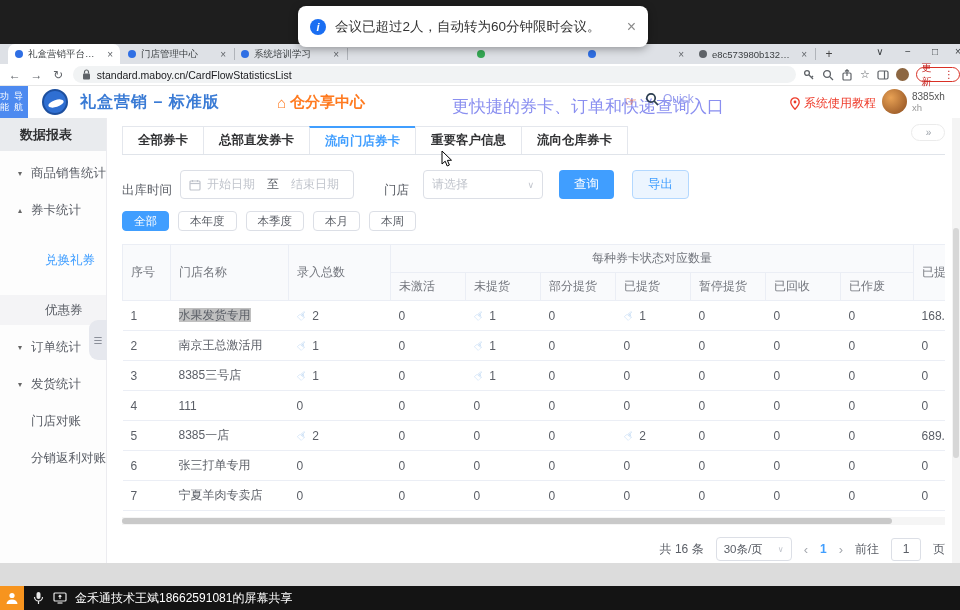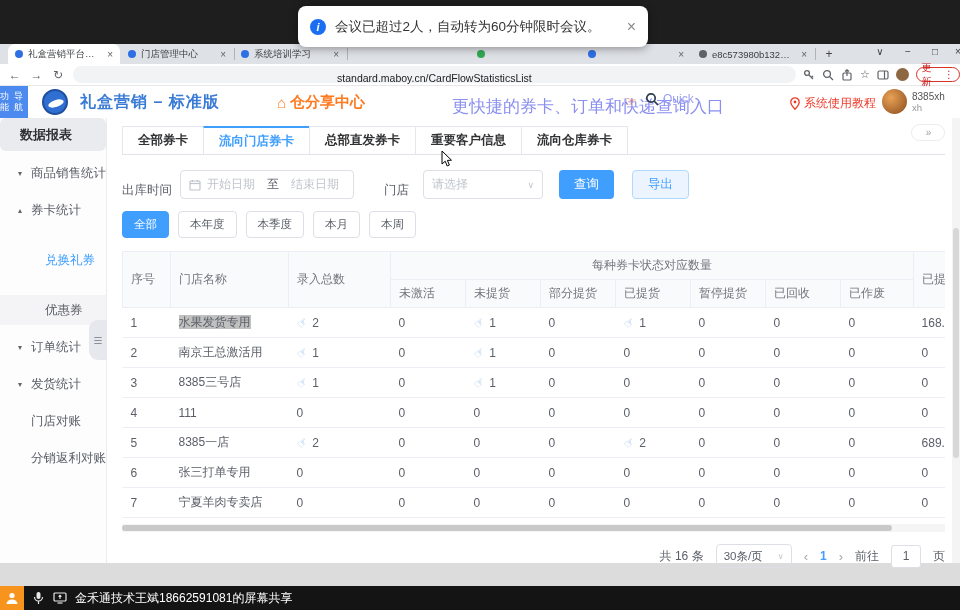--- a/index.html
+++ b/index.html
@@ -24,21 +24,21 @@
   .btab .tx { overflow:hidden; text-overflow:ellipsis; max-width:78px; }
   .btab .tclose { color:#5f6368; font-size:10px; margin-left:auto; }
   .btab-sep { position:absolute; top:4px; width:1px; height:12px; background:#b0b4ba; }
   .newtab { position:absolute; top:3px; width:14px; height:14px; color:#444; font-size:12px; text-align:center; line-height:14px; }
   .wctl { position:absolute; top:2px; font-size:10px; color:#3c4043; width:16px; text-align:center; }
 
   .addressbar { position:absolute; left:0; top:64px; width:960px; height:22px; background:#fff; border-bottom:1px solid #e8e8e8;
                 display:flex; align-items:center; z-index:10; }
   .nav-ico { color:#5f6368; font-size:12px; width:22px; text-align:center; }
   .omni { margin-left:4px; width:736px; height:17px; background:#f1f3f4; border-radius:9px; display:flex; align-items:center;
-          padding:0 9px; gap:6px;flex-direction:column; }
+          padding:0 9px; gap:6px; }
   .omni .url { font-size:10.5px; color:#202124; }
   .bar-ico { margin-left:7px; color:#5f6368; display:flex; align-items:center; }
   .star { font-size:11px; color:#5f6368; margin-left:7px; }
   .avatar-mini { width:13px; height:13px; border-radius:50%; background:#8d6742; margin-left:7px; }
   .update-pill { margin-left:7px; border:1.5px solid #d93025; color:#c5221f; border-radius:10px; font-size:10px;
                  padding:0 5px; height:15px; display:flex; align-items:center; gap:3px; }
 
   
   .app-header { position:absolute; left:0; top:86px; width:960px; height:32px; background:#fff; z-index:9;
                 display:flex; align-items:center; }
@@ -62,21 +62,21 @@
   .user-names .n1 { font-size:10px; color:#555; }
   .user-names .n2 { font-size:9.5px; color:#999; }
 
   
   .app-body { position:absolute; left:0; top:118px; width:960px; height:445px; background:#fff; z-index:5; }
   .page-gap { position:absolute; left:0; top:563px; width:960px; height:23px; background:#dcdcdc; }
 
   
   .sidebar { position:absolute; left:0; top:0; width:107px; height:445px; background:#fdfdfd; border-right:1px solid #ececf0; }
   .sb-title { height:33px; background:#e9ebee; display:flex; align-items:center; padding-left:20px;
-              font-size:13px; font-weight:bold; color:#303133;border-radius:6px; }
+              font-size:13px; font-weight:bold; color:#303133; }
   .sb-item { height:30px; display:flex; align-items:center; padding-left:18px; font-size:12.5px; color:#5a5e66;
              gap:5px; margin-top:7px; white-space:nowrap; }
   .sb-item .arr { font-size:8px; color:#666; width:8px; }
   .sb-item.child { padding-left:32px; margin-top:20px; }
   .sb-item.active { color:#409eff; }
   .sb-item.shaded { background:#f4f4f6; }
   .sb-handle { position:absolute; left:89px; top:202px; width:18px; height:40px; background:#e6e8ee;
                border-radius:9px 0 0 9px; display:flex; align-items:center; justify-content:center;
                color:#8a8f99; font-size:10px; }
 
@@ -97,21 +97,21 @@
   .date-input .to { font-size:12px; color:#5a5e66; }
   .select-box { width:120px; height:29px; border:1px solid #dcdfe6; border-radius:4px; display:flex; align-items:center;
                 padding:0 8px; margin-left:6px; justify-content:space-between; }
   .select-box .ph { font-size:12px; color:#c0c4cc; }
   .select-box .caret { font-size:9px; color:#c0c4cc; }
   .btn { height:29px; border-radius:4px; font-size:12.5px; display:flex; align-items:center; padding:0 15px; }
   .btn.primary { background:#409eff; color:#fff; margin-left:8px; }
   .btn.plain { background:#ecf5ff; border:1px solid #b3d8ff; color:#409eff; margin-left:10px; }
 
   .range-row { display:flex; gap:9px; margin-top:12px; }
-  .range-btn { height:27px; border:1px solid #dcdfe6; border-radius:4px; background:#fff; color:#5a5e66;
+  .range-btn { height:20px; border:1px solid #dcdfe6; border-radius:4px; background:#fff; color:#5a5e66;
                font-size:11.5px; display:flex; align-items:center; padding:0 11px; }
   .range-btn.active { background:#409eff; border-color:#409eff; color:#fff; }
 
   
   .table-wrap { position:relative; margin-top:13px; width:823px; height:281px; overflow:hidden; }
   table { border-collapse:collapse; table-layout:fixed; width:911px; }
   th, td { font-weight:normal; text-align:left; font-size:12px; color:#5a5e66; padding:0 8px; white-space:nowrap; overflow:hidden; }
   thead th { background:#f9fafc; border:1px solid #ebeef5; height:28px; color:#73767d; }
   thead th.grp { text-align:center; }
   tbody td { border-bottom:1px solid #ebeef5; height:30px; }
@@ -303,22 +303,22 @@
         </div>
       <div class="sb-handle">
         <span>☰</span>
       </div>
     </aside>
 
     <main class="content">
       <div class="tabbar">
         <div id="ctabs" style="display:flex">
             <div class="ctab">全部券卡</div>
+            <div class="ctab">总部直发券卡</div>
             <div class="ctab active">流向门店券卡</div>
-            <div class="ctab">总部直发券卡</div>
             <div class="ctab">重要客户信息</div>
             <div class="ctab">流向仓库券卡</div>
           </div>
         <div class="more-pill">»</div>
       </div>
 
       <div class="filter-row">
         <span class="f-label">出库时间</span>
         <div class="date-input">
           <svg width="12" height="12" viewBox="0 0 12 12">

